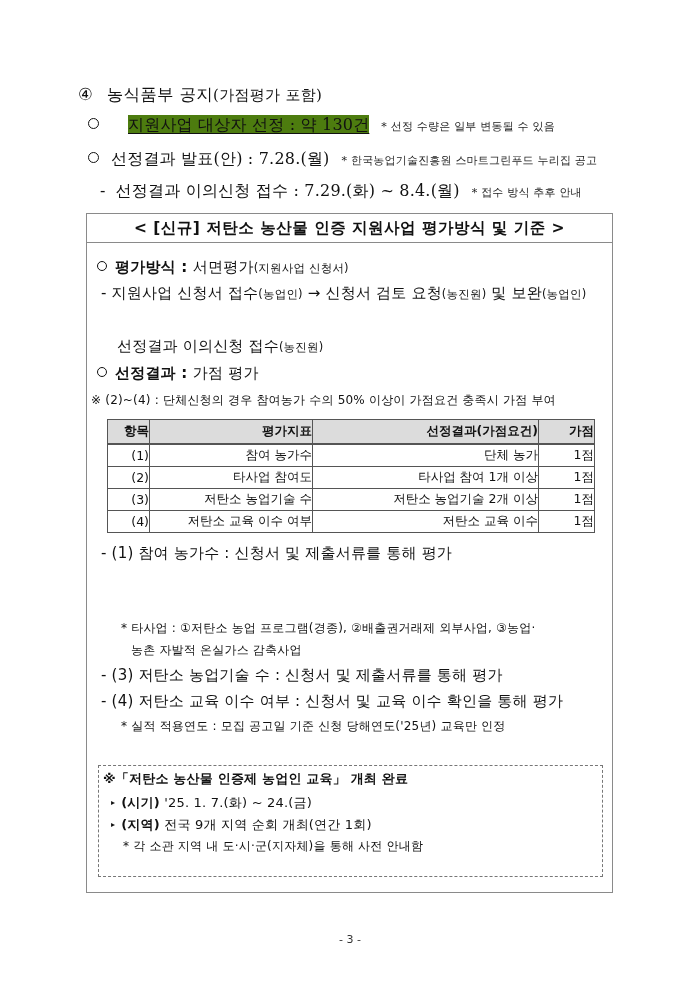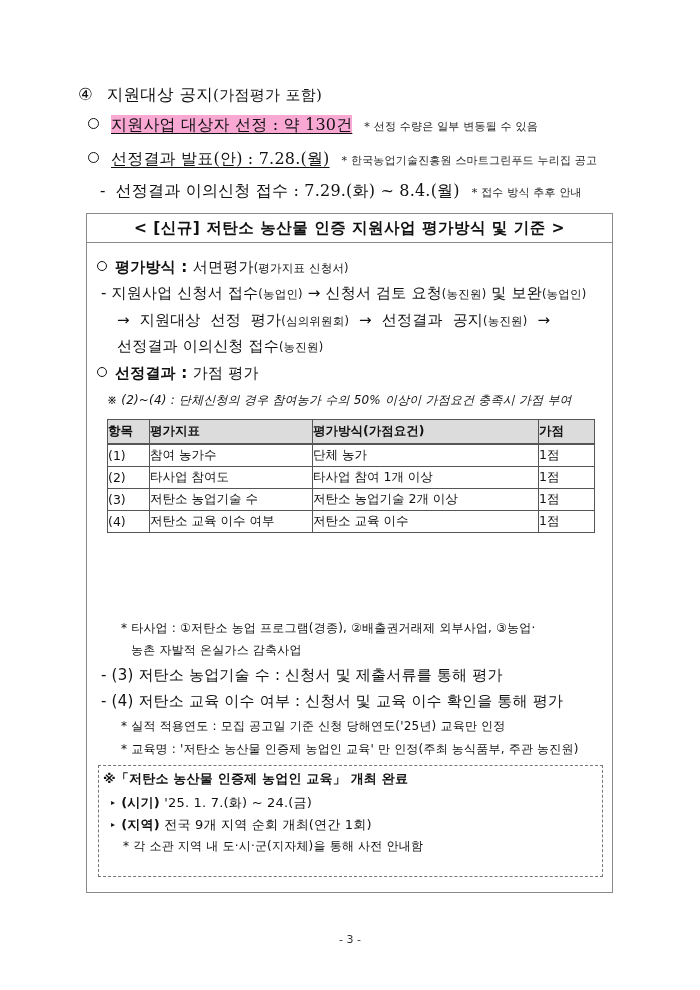--- a/index.html
+++ b/index.html
@@ -7,95 +7,92 @@
     .serif { font-family: "DejaVu Serif", "Liberation Serif", serif; }
     .sans { font-family: "DejaVu Sans", "Liberation Sans", sans-serif; }
     .abs { position: absolute; white-space: nowrap; }
 
     
     .h4 { left: 78px; top: 84px; font-size: 16.5px; letter-spacing: 0.3px; }
     .h4 .small { font-size: 15px; }
     .line { font-size: 16px; letter-spacing: 0.2px; }
     .circ { display: inline-block; width: 11px; height: 11px; border: 1.6px solid #111; border-radius: 50%; margin-right: 12px; vertical-align: 1px; box-sizing: border-box; }
     .note { font-size: 11px; margin-left: 12px; color: #222; }
-    .hl { background: #f9a8d4; text-decoration: underline; text-underline-offset: 3px; }
-    .ul { text-decoration: underline; text-underline-offset: 3px; text-align: right; }
+    .hl { background: #4d7c0f; text-decoration: underline; text-underline-offset: 3px; margin-left: 17px; }
+    .ul { text-underline-offset: 3px; text-align: right; }
 
     
     .box { position: absolute; left: 86px; top: 213px; width: 527px; height: 680px; border: 1.5px solid #8a8a8a; box-sizing: border-box; }
     .box-header { position: absolute; left: 0; top: 0; width: 100%; height: 29px; border-bottom: 1.5px solid #8a8a8a; box-sizing: border-box; text-align: center; font-size: 15.5px; font-weight: bold; line-height: 28px; letter-spacing: 0.5px; }
     .b { font-weight: bold; }
     .row { position: absolute; left: 0; font-size: 15px; white-space: nowrap; letter-spacing: 0.2px; }
     .paren { font-size: 11.5px; }
     .small-note { font-size: 12px; }
     .hollow { display: inline-block; width: 10px; height: 10px; border: 1.5px solid #111; border-radius: 50%; margin-right: 8px; box-sizing: border-box; vertical-align: 1px; }
 
     
     table.crit { position: absolute; left: 20px; top: 205px; border-collapse: collapse; font-size: 12.5px; }
-    table.crit th, table.crit td { border: 1px solid #555; text-align: left; padding: 0; height: 21px; }
+    table.crit th, table.crit td { border: 1px solid #555; text-align: right; padding: 0; height: 21px; }
     table.crit th { background: #dcdcdc; font-weight: bold; height: 23px; border-bottom: 2px double #555; }
 
     
     .dbox { position: absolute; left: 11px; top: 551px; width: 505px; height: 112px; border: 1px dashed #777; box-sizing: border-box; }
     .dbox .row { font-size: 13px; }
     .tri { font-size: 8px; vertical-align: 2px; margin-right: 6px; }
 
     .pagenum { left: 0; width: 700px; text-align: center; top: 933px; font-size: 11px; color: #333; }
   </style>
 </head>
 <body>
 
 <div class="abs serif h4">
   <span>④</span>
-  <span style="margin-left:8px;">지원대상 공지</span><span class="small">(가점평가 포함)</span>
+  <span style="margin-left:8px;">농식품부 공지</span><span class="small">(가점평가 포함)</span>
 </div>
 
 <div class="abs serif line" style="left:88px; top:115px;">
   <span class="circ"></span><span class="hl">지원사업 대상자 선정 : 약 130건</span><span class="note">* 선정 수량은 일부 변동될 수 있음</span>
 </div>
 
 <div class="abs serif line" style="left:88px; top:149px;">
   <span class="circ"></span><span class="ul">선정결과 발표(안) : 7.28.(월)</span><span class="note">* 한국농업기술진흥원 스마트그린푸드 누리집 공고</span>
 </div>
 
 <div class="abs serif line" style="left:100px; top:181px;">
   <span style="margin-right:10px;">-</span><span>선정결과 이의신청 접수 : 7.29.(화) ~ 8.4.(월)</span><span class="note">* 접수 방식 추후 안내</span>
 </div>
 
 <div class="box sans">
   <div class="box-header">&lt; [신규] 저탄소 농산물 인증 지원사업 평가방식 및 기준 &gt;</div>
 
   <div class="row" style="left:10px; top:44px;">
-    <span class="hollow"></span><span class="b">평가방식</span><span class="b"> : </span><span>서면평가</span><span class="paren">(평가지표 신청서)</span>
+    <span class="hollow"></span><span class="b">평가방식</span><span class="b"> : </span><span>서면평가</span><span class="paren">(지원사업 신청서)</span>
   </div>
 
   <div class="row" style="left:14px; top:70px;">
     <span>- 지원사업 신청서 접수</span><span class="paren">(농업인)</span><span> → 신청서 검토 요청</span><span class="paren">(농진원)</span><span> 및 보완</span><span class="paren">(농업인)</span>
   </div>
 
-  <div class="row" style="left:30px; top:97px; word-spacing:5px;">
-    <span>→ 지원대상 선정 평가</span><span class="paren" style="word-spacing:0">(심의위원회)</span><span> → 선정결과 공지</span><span class="paren" style="word-spacing:0">(농진원)</span><span> →</span>
-  </div>
 
   <div class="row" style="left:30px; top:123px;">
     <span>선정결과 이의신청 접수</span><span class="paren">(농진원)</span>
   </div>
 
   <div class="row" style="left:10px; top:150px;">
     <span class="hollow"></span><span class="b">선정결과</span><span class="b"> : </span><span>가점 평가</span>
   </div>
 
-  <div class="row small-note" style="left:20px; top:178px;font-style:italic;">※ (2)~(4) : 단체신청의 경우 참여농가 수의 50% 이상이 가점요건 충족시 가점 부여</div>
+  <div class="row small-note" style="left:4px; top:178px;">※ (2)~(4) : 단체신청의 경우 참여농가 수의 50% 이상이 가점요건 충족시 가점 부여</div>
 
   <table class="crit">
     <thead>
       <tr>
         <th style="width:41px;">항목</th>
         <th style="width:162px;">평가지표</th>
-        <th style="width:225px;">평가방식(가점요건)</th>
+        <th style="width:225px;">선정결과(가점요건)</th>
         <th style="width:55px;">가점</th>
       </tr>
     </thead>
     <tbody>
       <tr>
         <td>(1)</td>
         <td>참여 농가수</td>
         <td>단체 농가</td>
         <td>1점</td>
       </tr>
@@ -113,26 +110,26 @@
       </tr>
       <tr>
         <td>(4)</td>
         <td>저탄소 교육 이수 여부</td>
         <td>저탄소 교육 이수</td>
         <td>1점</td>
       </tr>
     </tbody>
   </table>
 
+  <div class="row" style="left:14px; top:330px;">- (1) 참여 농가수 : 신청서 및 제출서류를 통해 평가</div>
   <div class="row small-note" style="left:34px; top:406px;">* 타사업 : ①저탄소 농업 프로그램(경종), ②배출권거래제 외부사업, ③농업·</div>
   <div class="row small-note" style="left:44px; top:428px;text-align:center;">농촌 자발적 온실가스 감축사업</div>
   <div class="row" style="left:14px; top:452px;">- (3) 저탄소 농업기술 수 : 신청서 및 제출서류를 통해 평가</div>
   <div class="row" style="left:14px; top:478px;">- (4) 저탄소 교육 이수 여부 : 신청서 및 교육 이수 확인을 통해 평가</div>
   <div class="row small-note" style="left:34px; top:504px;">* 실적 적용연도 : 모집 공고일 기준 신청 당해연도('25년) 교육만 인정</div>
-  <div class="row small-note" style="left:34px; top:527px;">* 교육명 : '저탄소 농산물 인증제 농업인 교육' 만 인정(주최 농식품부, 주관 농진원)</div>
 
   <div class="dbox">
     <div class="row b" style="left:4px; top:4px;">※「저탄소 농산물 인증제 농업인 교육」 개최 완료</div>
     <div class="row" style="left:12px; top:28px;">
       <span class="tri">▸</span><span class="b">(시기)</span><span> '25. 1. 7.(화) ~ 24.(금)</span>
     </div>
     <div class="row" style="left:12px; top:50px;">
       <span class="tri">▸</span><span class="b">(지역)</span><span> 전국 9개 지역 순회 개최(연간 1회)</span>
     </div>
     <div class="row" style="left:24px; top:72px; font-size:12px;">* 각 소관 지역 내 도·시·군(지자체)을 통해 사전 안내함</div>

